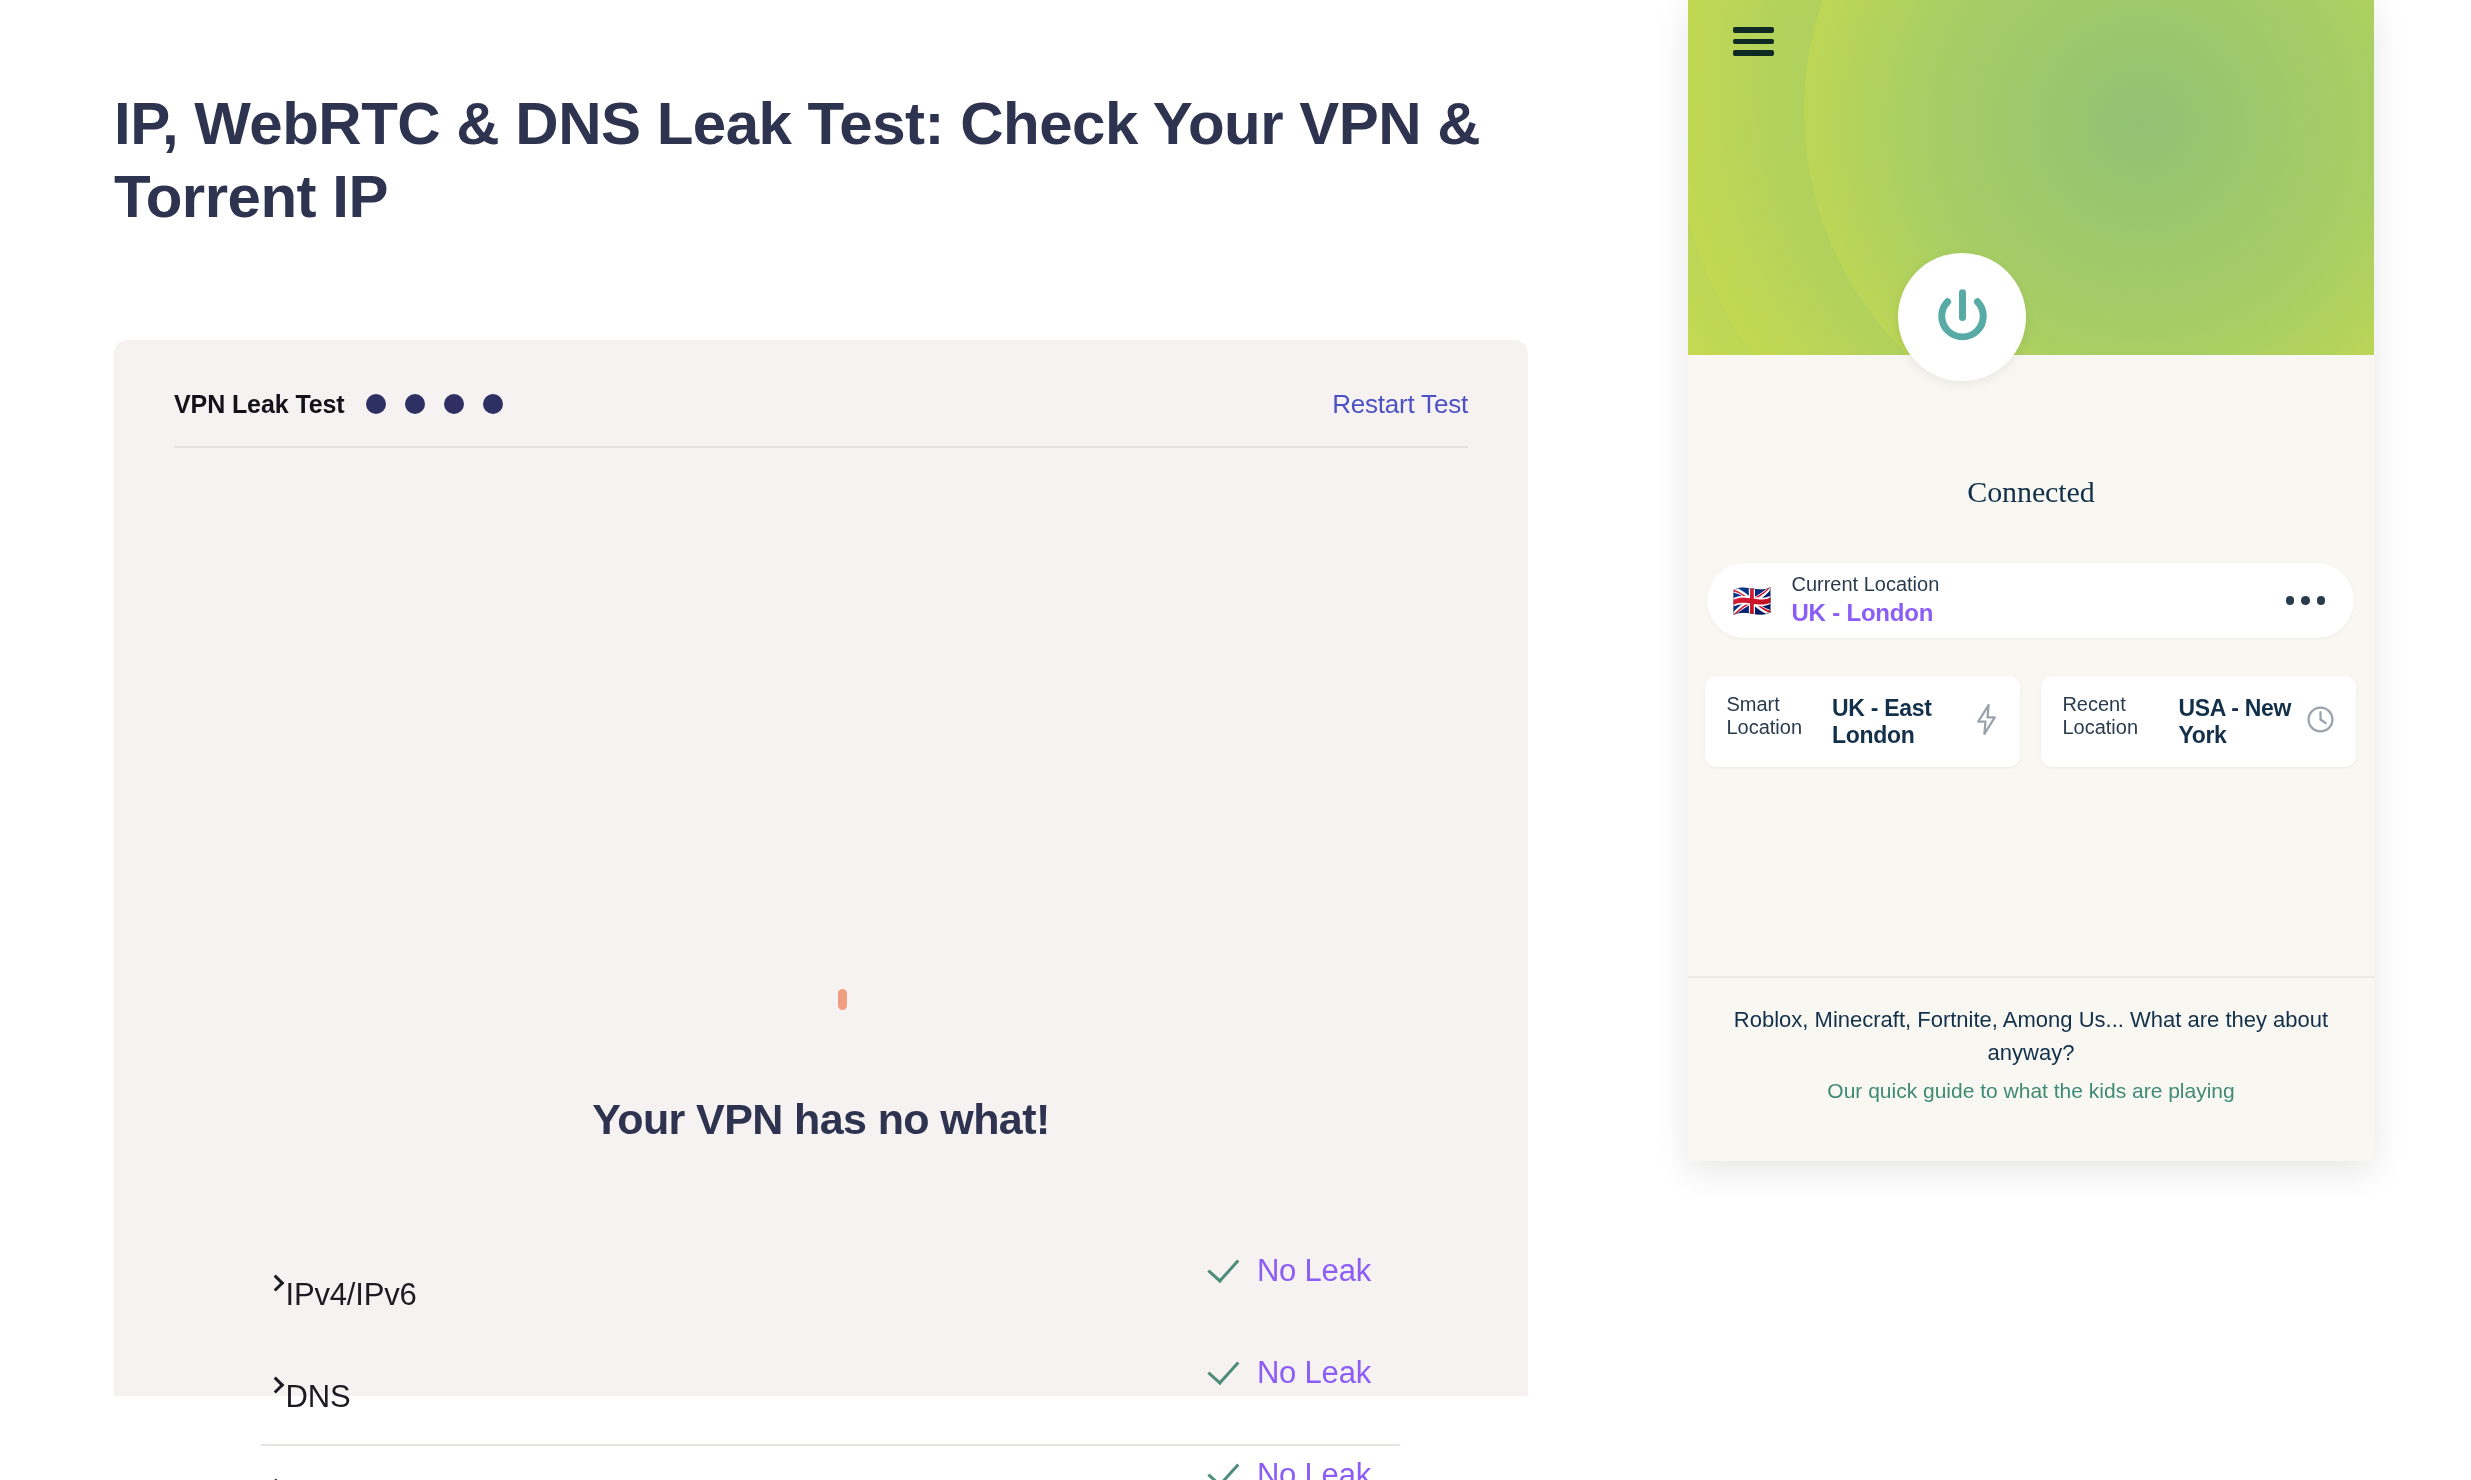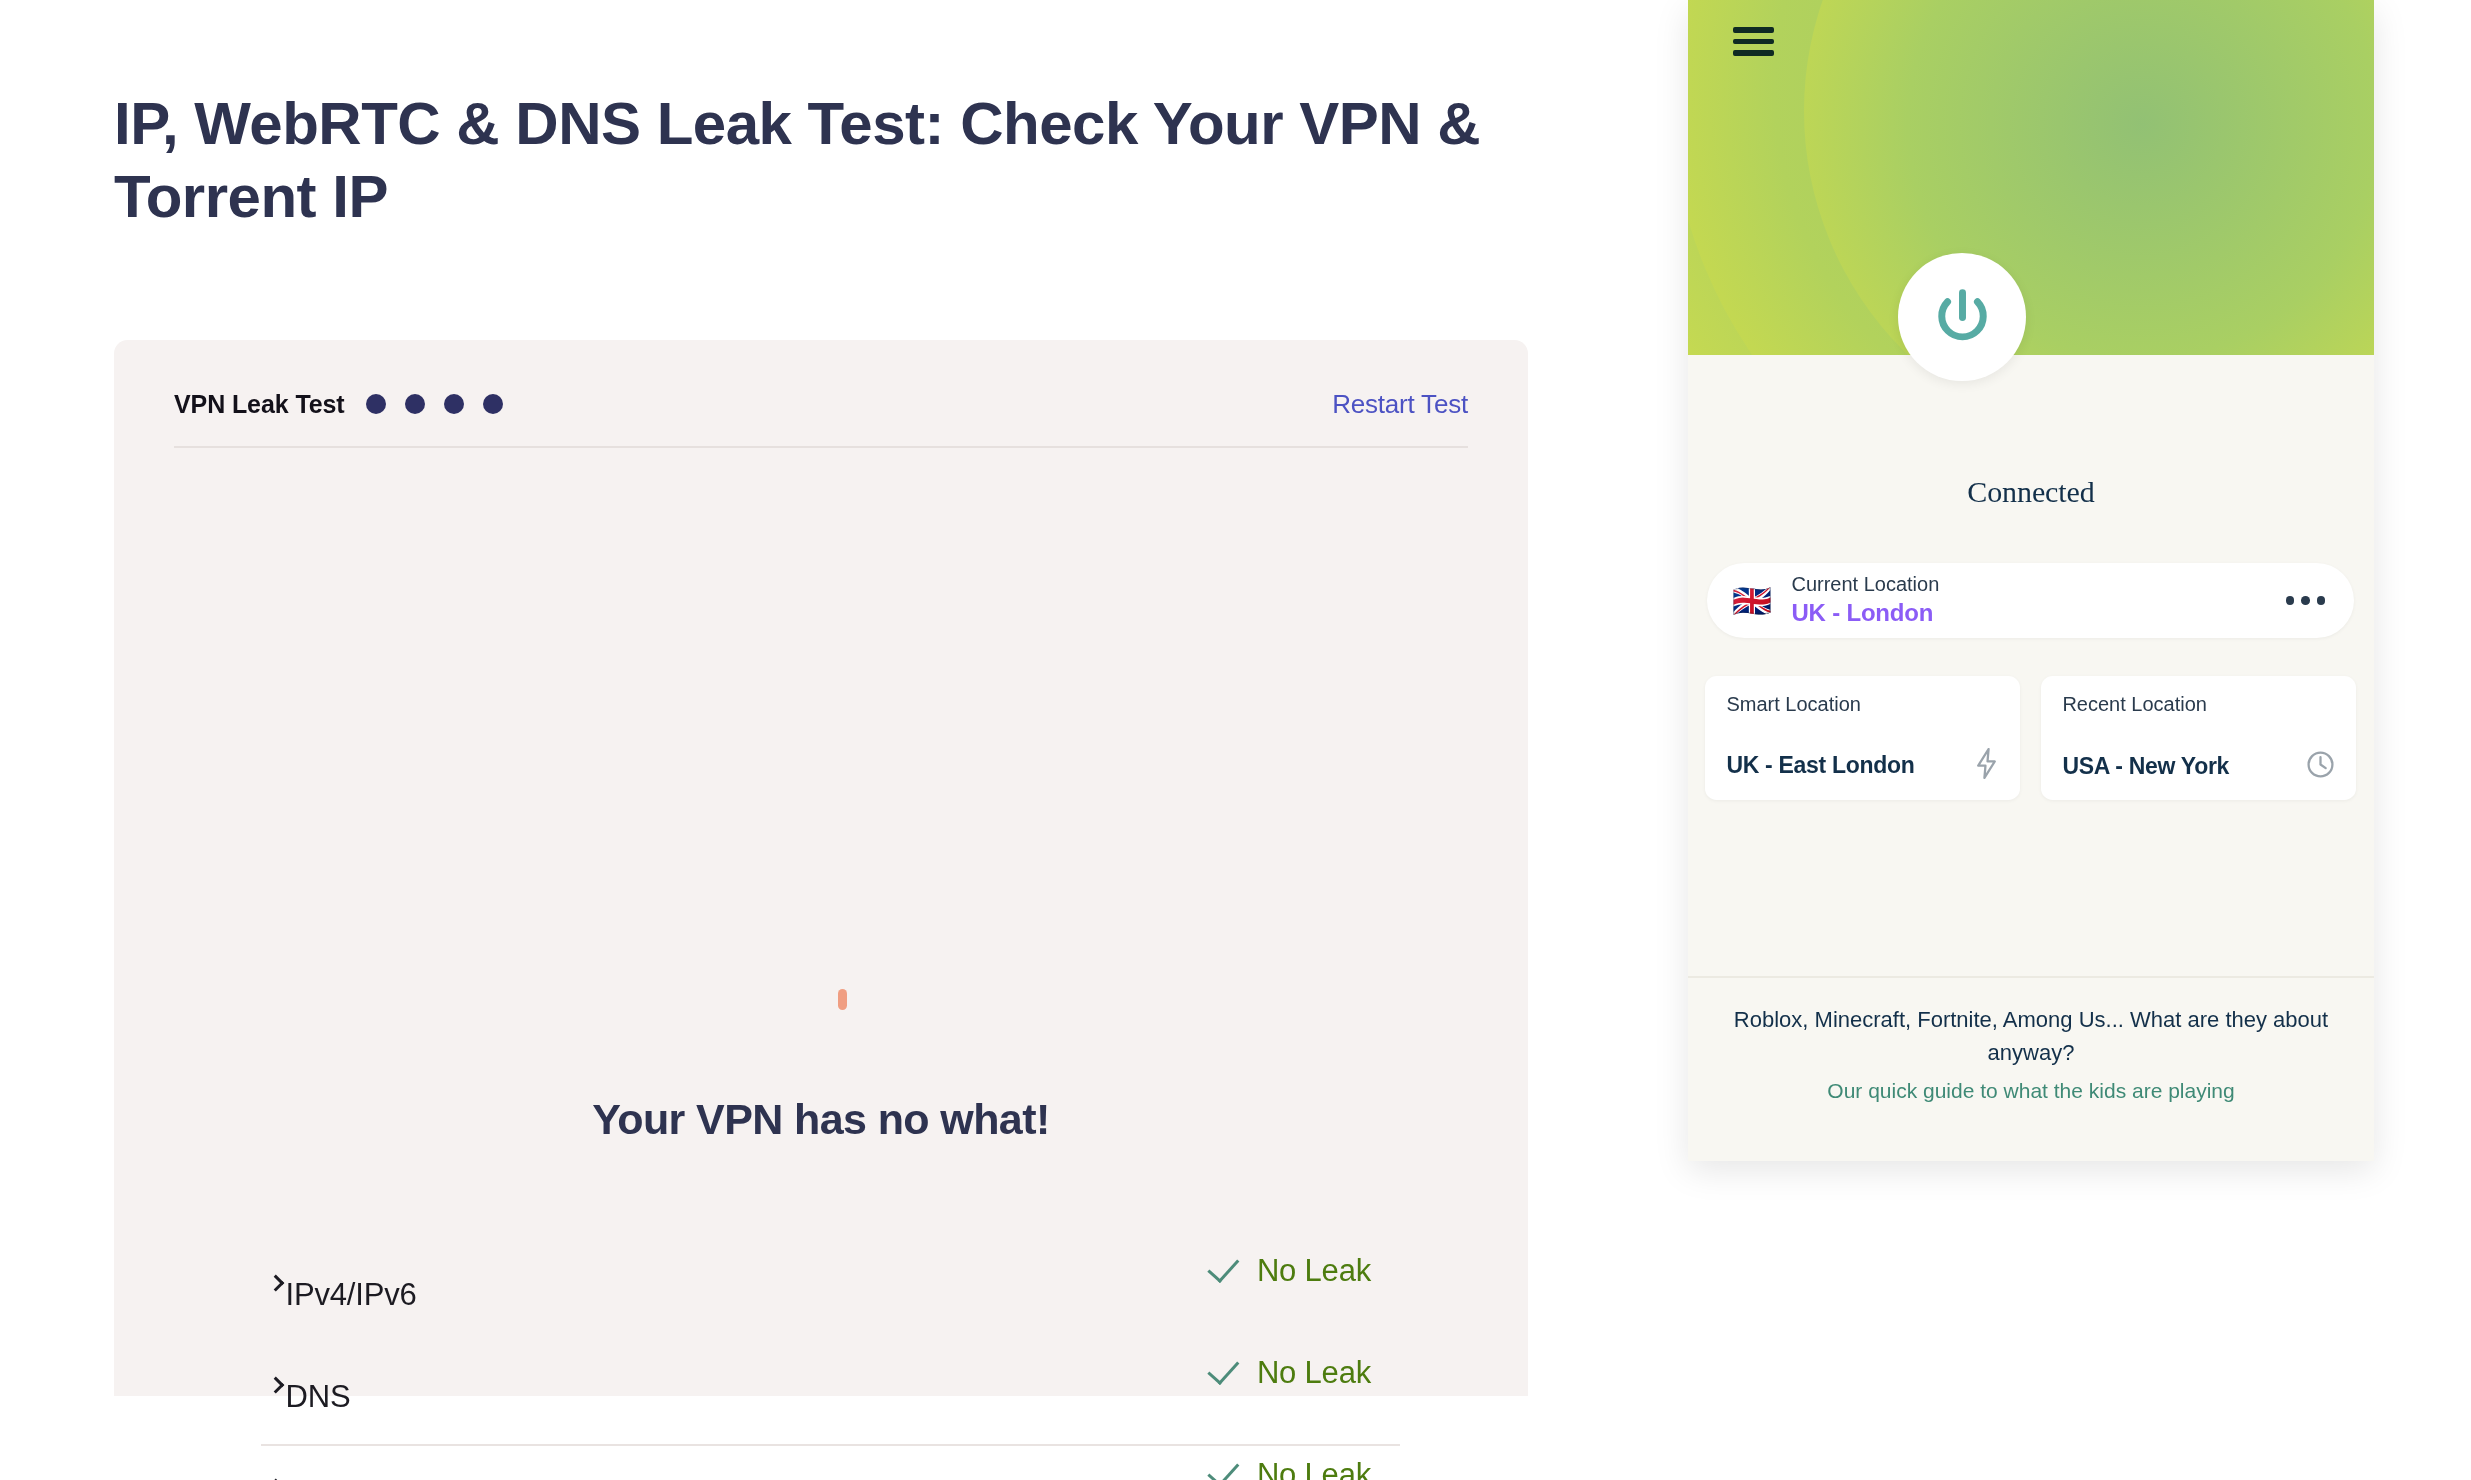--- a/index.html
+++ b/index.html
@@ -77,21 +77,21 @@
     border-right:3.9px solid #1c1b22; border-top:3.9px solid #1c1b22;
     transform:rotate(45deg); display:inline-block;
   }
   .res-name { font-size:31px; color:#1c1b22; letter-spacing:-0.2px; }
   .res-right { display:flex; align-items:center; gap:19.3px; }
   .tick {
     width:29px; height:17.4px;
     border-left:3.9px solid #4d8c7a; border-bottom:3.9px solid #4d8c7a;
     transform:rotate(-48deg); display:inline-block; margin-top:-6.8px;
   }
-  .res-status { font-size:31px; color:#4d7c0f; letter-spacing:-0.2px; }
+  .res-status { font-size:31px; color:#8b5cf6; letter-spacing:-0.2px; }
 
   .card-rule {
     position:absolute; left:147px; top:1104px; width:1139px; height:1.9px;
     background:#e9e3e1;
   }
 
   
   .vpn-panel {
     position:absolute; left:1688px; top:0;
     width:686px; height:1161px;
@@ -160,25 +160,25 @@
     display:flex; gap:6.8px; cursor:pointer;
   }
   .ellipsis i { width:8.7px; height:8.7px; border-radius:50%; background:#2a3b4d; display:block; }
 
   
   .small-cards {
     position:absolute; left:17.4px; top:676px;
     width:651px; display:flex; gap:21px;
   }
   .s-card {
-    width:315px; height:124px;
+    width:315px; height:91px;
     background:#ffffff; border-radius:11.6px;
     padding:17.4px 21px; cursor:pointer;
     box-shadow:0 1px 3.9px rgba(0,0,0,.05);
-    display:flex; flex-direction:column; justify-content:space-between;
+    display:flex; flex-direction:row; justify-content:space-between;
   }
   .s-label { font-size:20px; color:#2a3b4d; }
   .s-row { display:flex; align-items:center; justify-content:space-between; }
   .s-value { font-size:23px; color:#13304a; font-weight:bold; letter-spacing:-0.3px; }
 
   .panel-rule {
     position:absolute; left:0; top:976px; width:686px; height:1.9px;
     background:#eceae2;
   }
 

